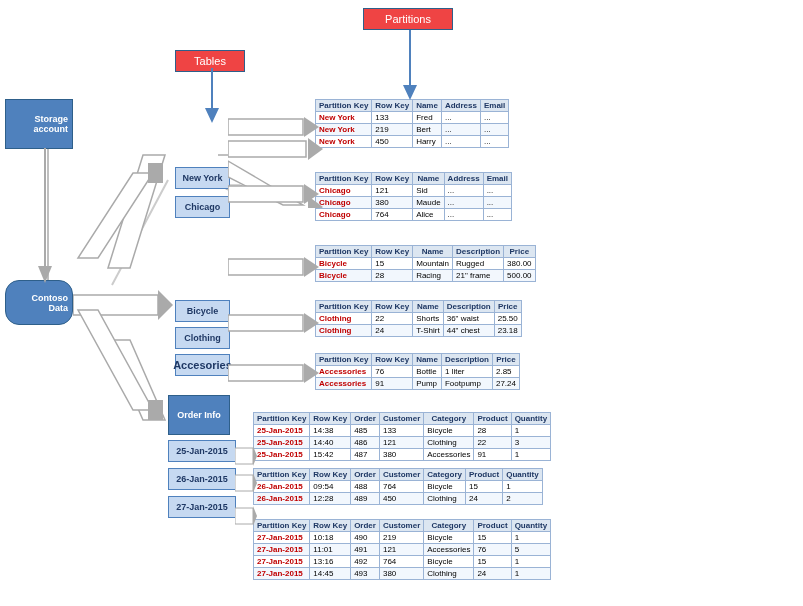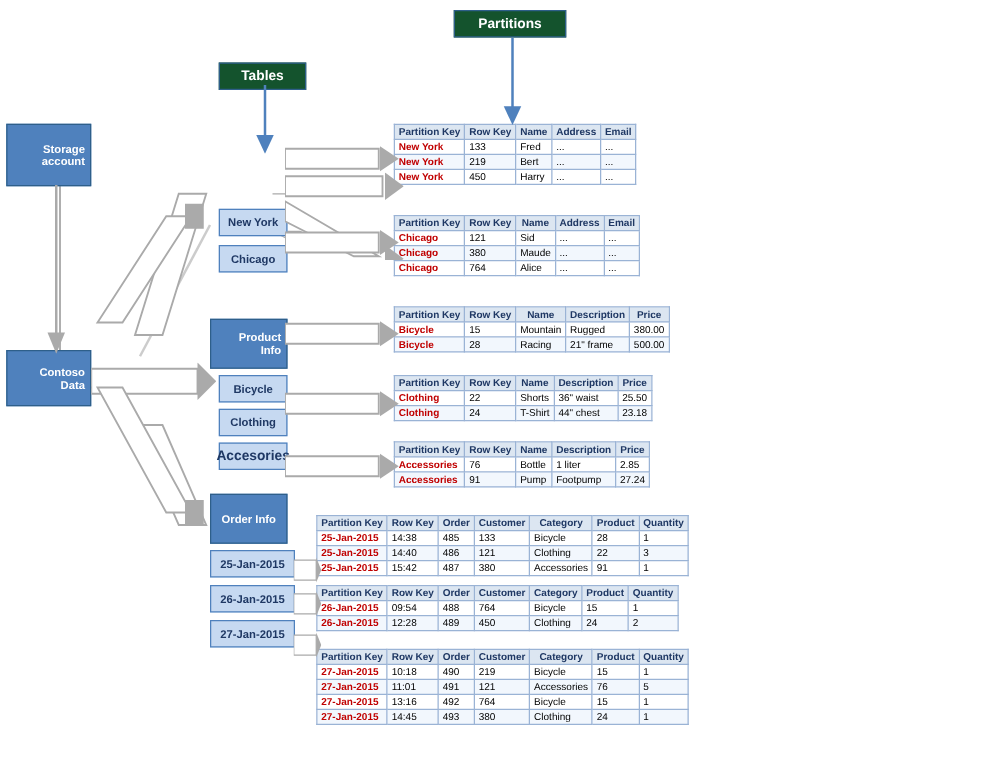--- a/index.html
+++ b/index.html
@@ -75,23 +75,23 @@
     .arrows-svg {
       position: absolute;
       top: 0; left: 0;
       width: 803px;
       height: 606px;
       pointer-events: none;
     }
 
     .header-label {
       position: absolute;
-      background: #14532d;
+      background: #ef4444;
       color: white;
-      font-weight: bold;
+      font-weight: normal;
       font-size: 11px;
       text-align: center;
       border: 1px solid #2e5f8a;
       padding: 4px 10px;
     }
   </style>
 </head>
 <body>
 
 <div class="diagram">
@@ -120,28 +120,27 @@
     <polygon points="218,185 240,185 270,200 248,200" fill="white" stroke="#aaa" stroke-width="1"></polygon>
 
   </svg>
 
   <div class="header-label" style="left:363px; top:8px; width:90px;">Partitions</div>
 
   <div class="header-label" style="left:175px; top:50px; width:70px;">Tables</div>
 
   <div class="label-box" style="left:5px; top:99px; width:68px; height:50px; font-size:9px;">Storage account</div>
 
-  <div class="label-box" style="left:5px; top:280px; width:68px; height:45px; font-size:9px;">Contoso Data</div>
+  <div class="label-box" style="left:5px; top:280px; width:68px; height:45px; font-size:9px;border-radius:14px;">Contoso Data</div>
 
 
   <div class="partition-box" style="left:175px; top:167px; width:55px; height:22px; font-size:9px;">New York</div>
 
   <div class="partition-box" style="left:175px; top:196px; width:55px; height:22px; font-size:9px;">Chicago</div>
 
-  <div class="label-box" style="left:168px; top:255px; width:62px; height:40px; font-size:9px;">Product Info</div>
 
   <div class="partition-box" style="left:175px; top:300px; width:55px; height:22px; font-size:9px;">Bicycle</div>
 
   <div class="partition-box" style="left:175px; top:327px; width:55px; height:22px; font-size:9px;">Clothing</div>
 
   <div class="partition-box" style="left:175px; top:354px; width:55px; height:22px; font-size:11px;">Accesories</div>
 
   <div class="label-box" style="left:168px; top:395px; width:62px; height:40px; font-size:9px;">Order Info</div>
 
   <div class="partition-box" style="left:168px; top:440px; width:68px; height:22px; font-size:9px;">25-Jan-2015</div>

